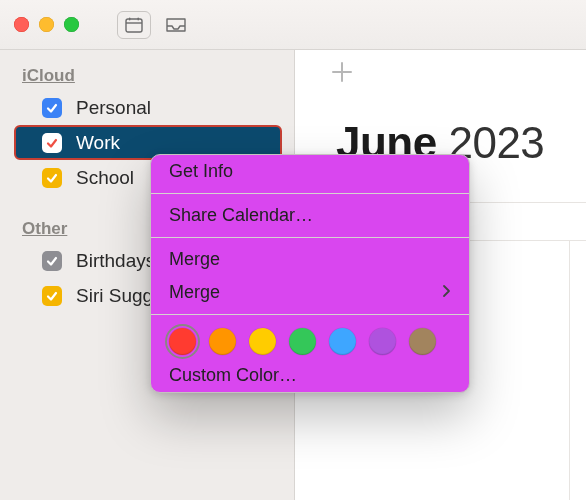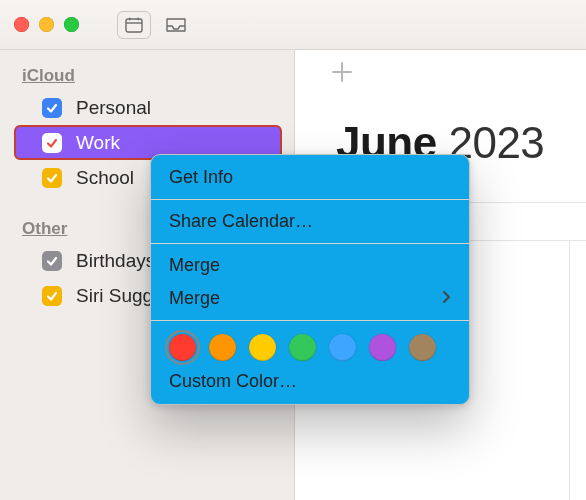--- a/index.html
+++ b/index.html
@@ -56,21 +56,21 @@
     display: flex;
     align-items: center;
     height: 35px;
     padding-left: 42px;
     gap: 14px;
     font-size: 19px;
     color: #2a2a2a;
   }
   .cal-item.selected {
     margin: 0 12px 0 14px;
-    background: #8b5cf6;
+    background: #0c4a6e;
     border: 2px solid #c63f33;
     border-radius: 6px;
     padding-left: 26px;
     color: #fff;
     font-weight: 500;
     text-align: center;
   }
   .cbox {
     width: 20px; height: 20px; border-radius: 5px;
     display: inline-flex; align-items: center; justify-content: center;
@@ -91,25 +91,25 @@
   }
   .month-title .m { font-weight: 700; }
   .month-title .y { font-weight: 400; color: #333; }
   .rule1 { position: absolute; top: 152px; left: 0; right: 0; height: 1px; background: #e7e4e1; }
   .rule2 { position: absolute; top: 190px; left: 0; right: 0; height: 1px; background: #e7e4e1; }
   .vrule { position: absolute; top: 190px; bottom: 0; left: 274px; width: 1px; background: #e7e4e1; }
   .ctxmenu {
     position: absolute;
     left: 150px; top: 154px;
     width: 320px;
-    background: #0ea5e9;
+    background: #d946ef;
     border: 1px solid #c5c2bf;
     border-radius: 10px;
     box-shadow: 0 24px 50px rgba(0,0,0,0.25), 0 2px 8px rgba(0,0,0,0.15);
-    padding: 6px 0;
+    padding: 0 0;
     z-index: 50;
   }
   .menu-item {
     padding: 6px 18px;
     font-size: 18px;
     color: #222;
     display: flex; align-items: center; justify-content: space-between;
   }
   .menu-sep { height: 1px; background: #d6d3d0; margin: 5px 0; }
   .chev { color: #555; font-size: 16px; }

